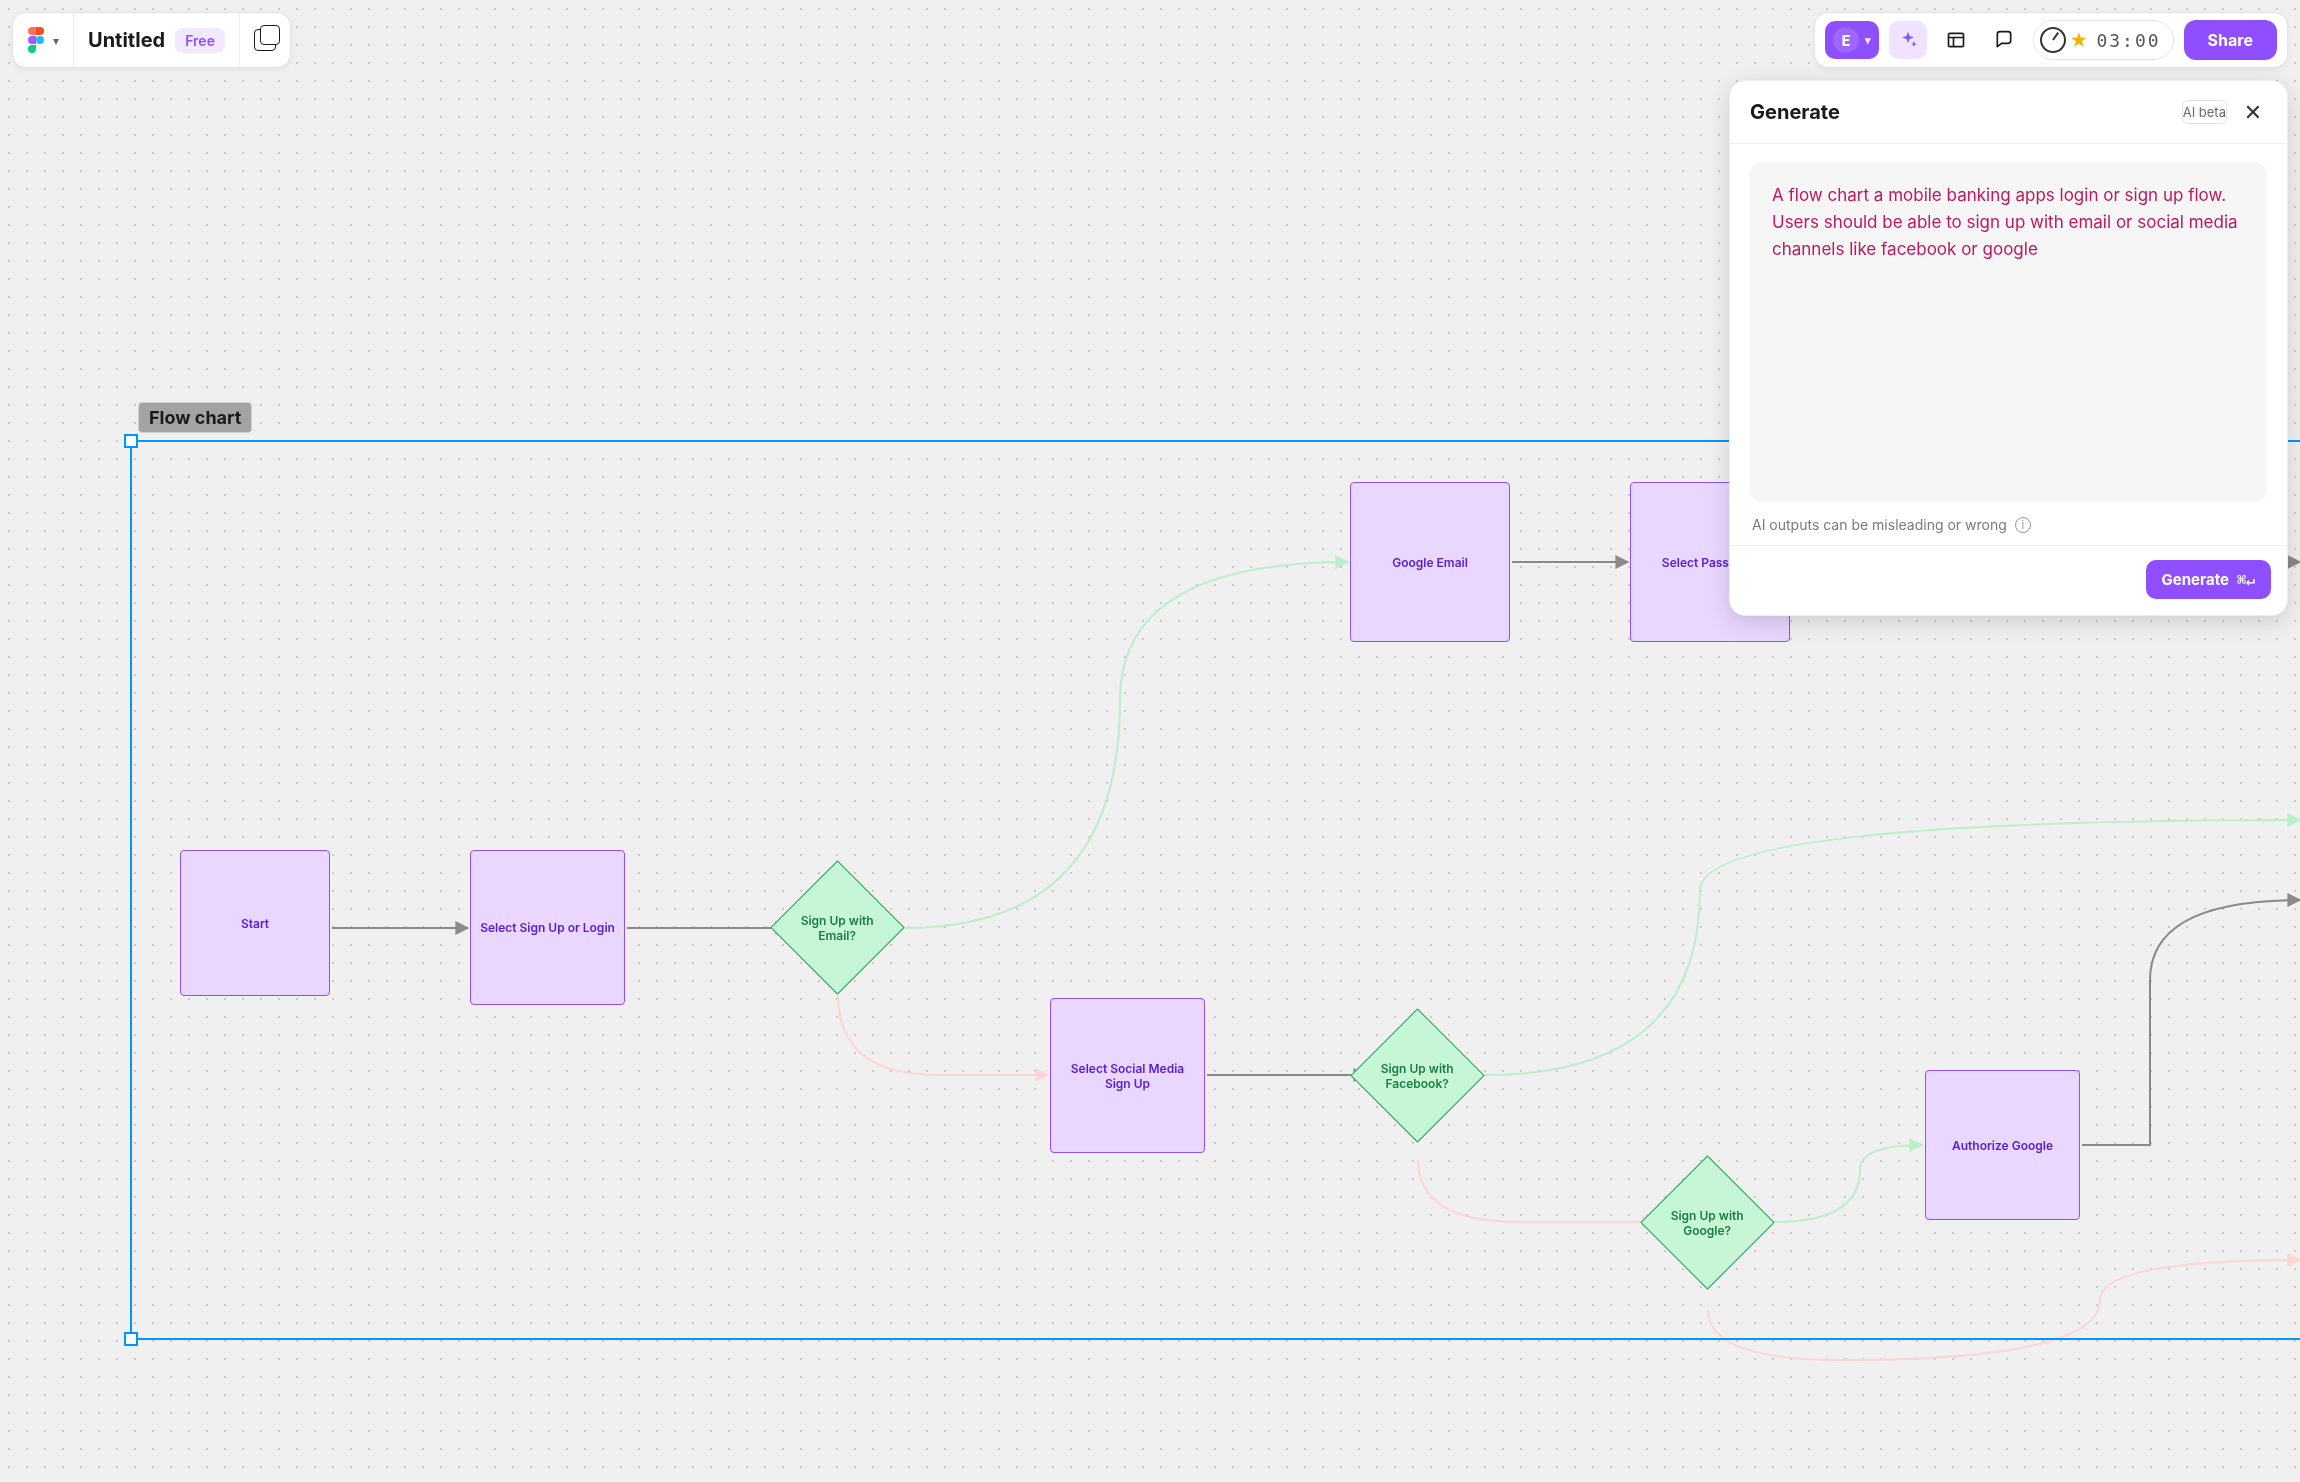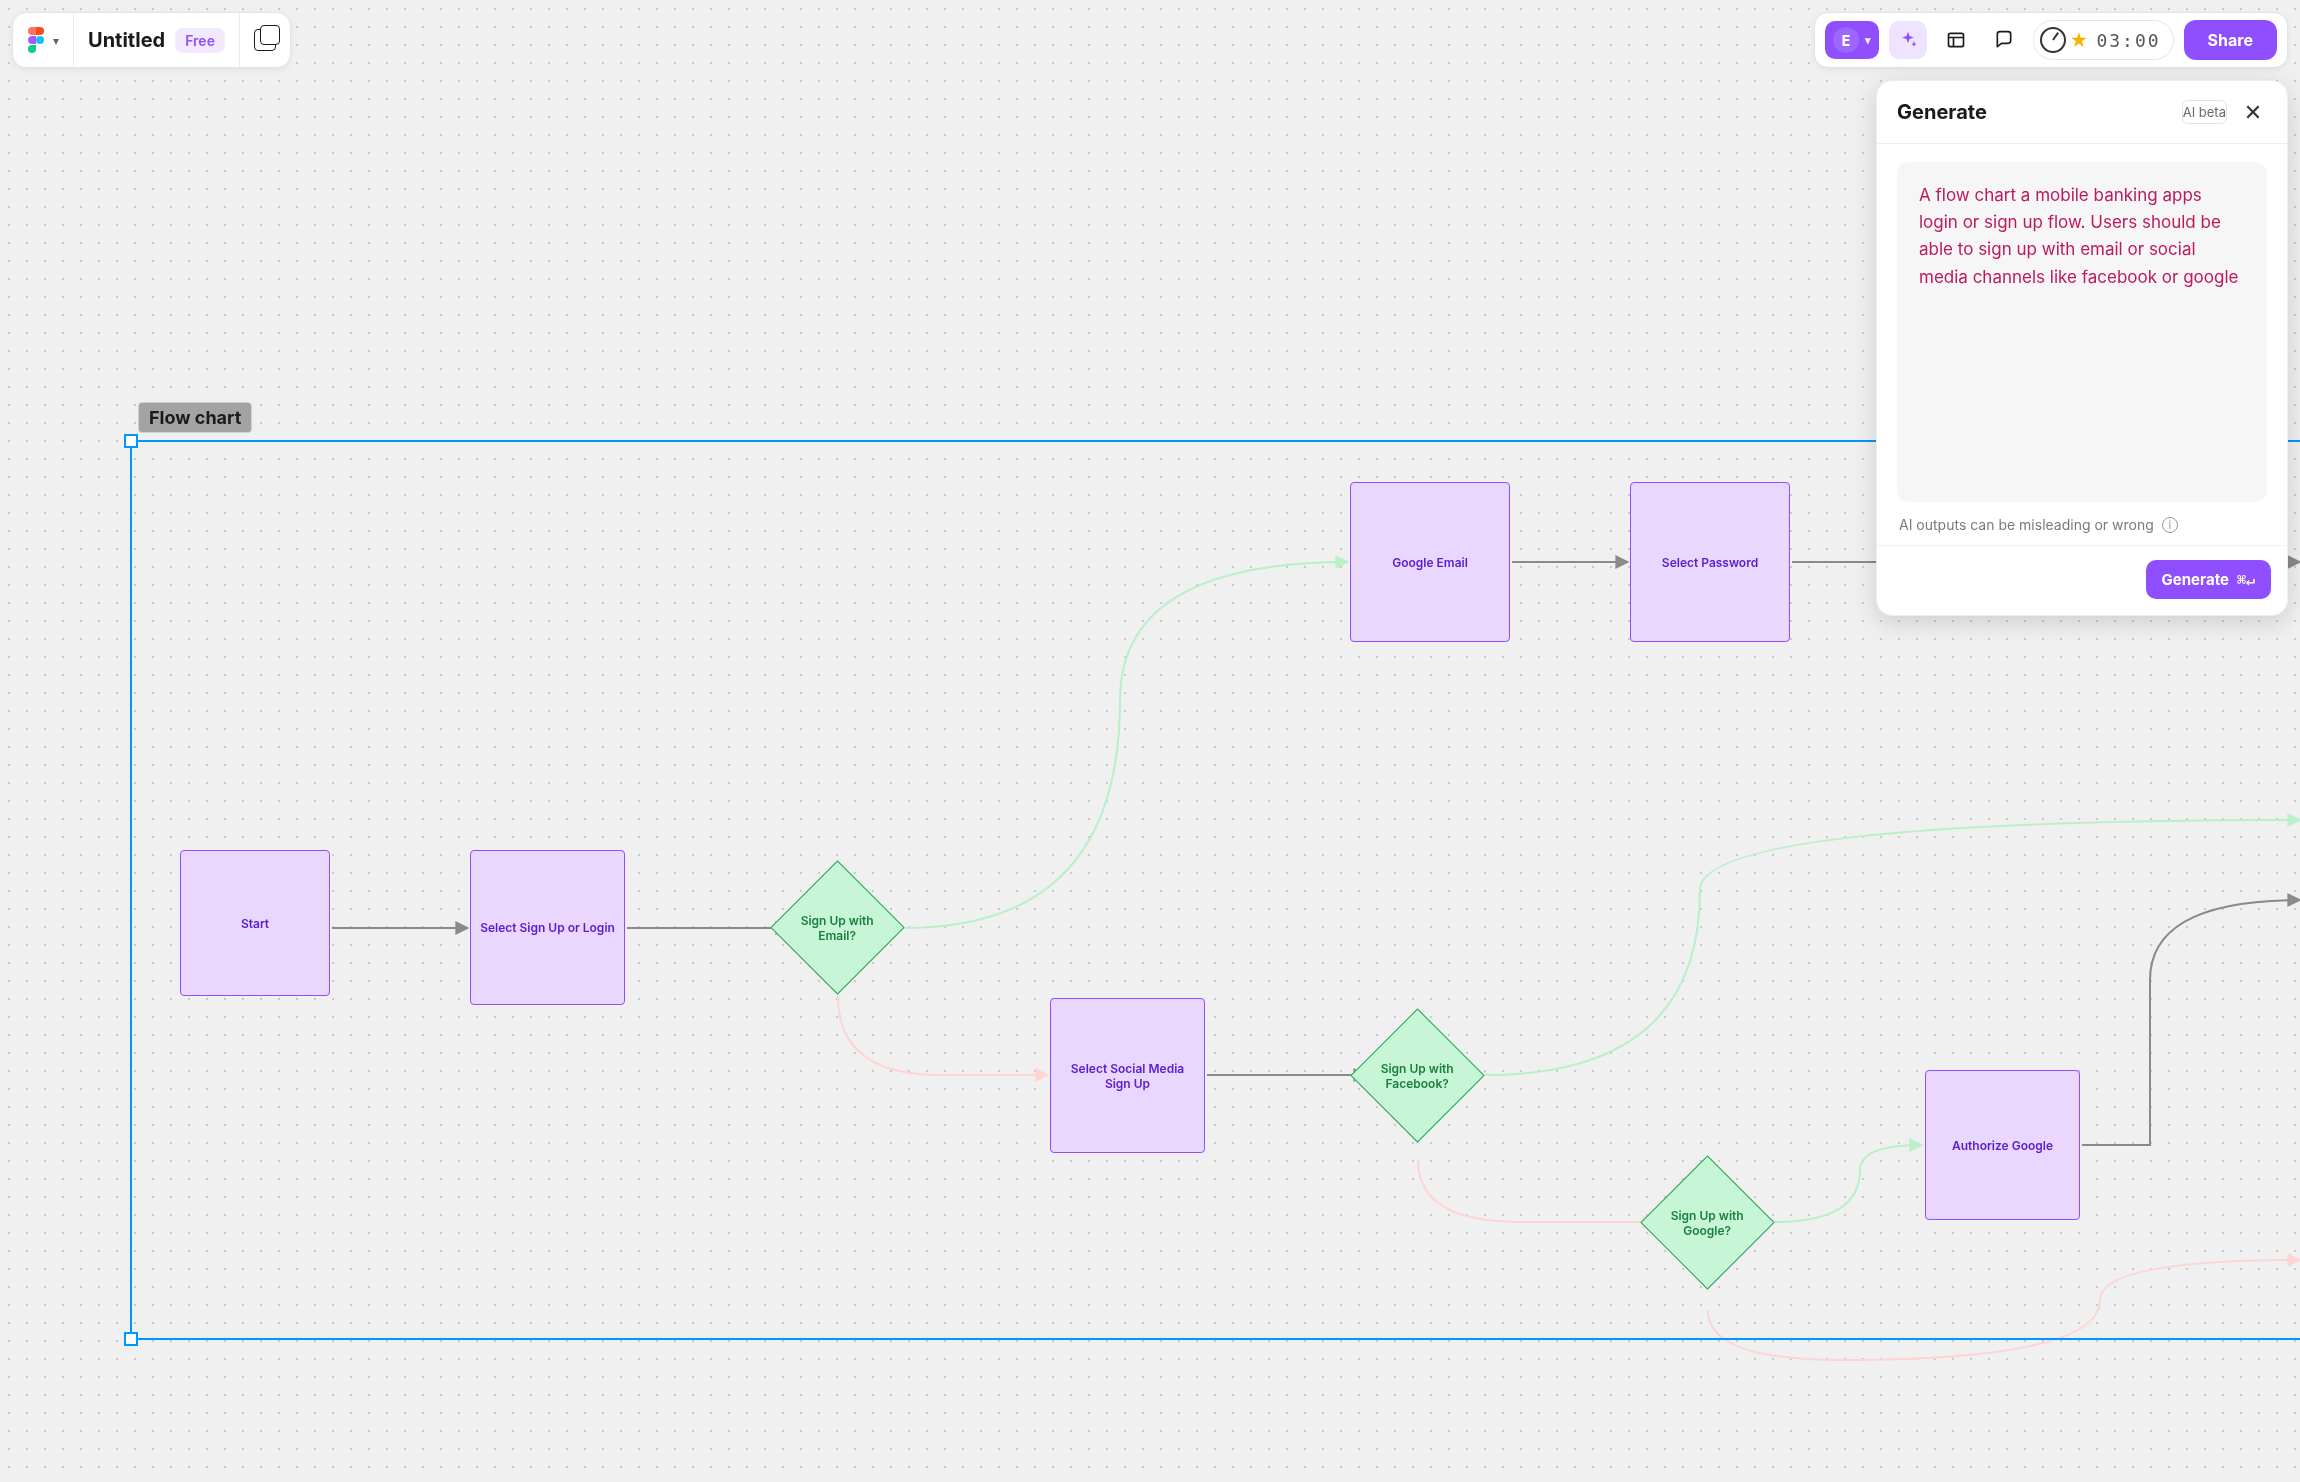--- a/index.html
+++ b/index.html
@@ -84,21 +84,21 @@
   .node.diamond {
     background: var(--green-fill); border:1.5px solid var(--green-border); color:var(--green-text);
     transform: rotate(45deg);
   }
   .node.diamond > span { transform: rotate(-45deg); display:block; width:120%; }
 
   .connector { position:absolute; pointer-events:none; }
 
   
   .panel {
-    position:absolute; top:80px; right:12px; width:412px; background:#fff; border-radius:16px;
+    position:absolute; top:80px; right:12px; width:559px; background:#fff; border-radius:16px;
     box-shadow: var(--panel-shadow); border:1px solid #eee;
     display:flex; flex-direction:column;margin-left:7px;
   }
   .panel-hd { display:flex; align-items:center; justify-content:space-between; padding:18px 20px; border-bottom:1px solid #eee; }
   .panel-hd h3 { margin:0; font-size:20px; font-weight:700; }
   .ai-beta { font-size:13px; color:#6b6b6b; border:1px solid #e2e2e2; border-radius:6px; padding:3px 0; }
   .close-x { font-size:22px; color:#333; width:28px; text-align:center; cursor:pointer; }
   .panel-body { padding:18px 20px 10px; }
   .prompt-box {
     background:#f6f6f6; border-radius:12px; padding:20px 22px; min-height:340px;

